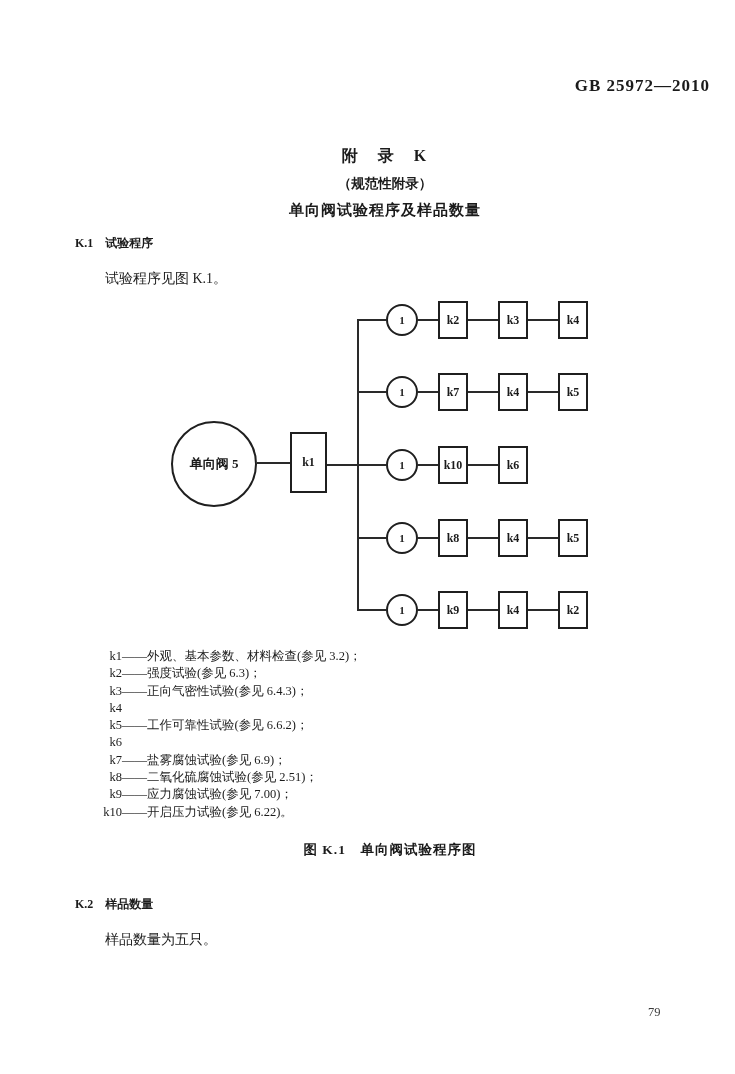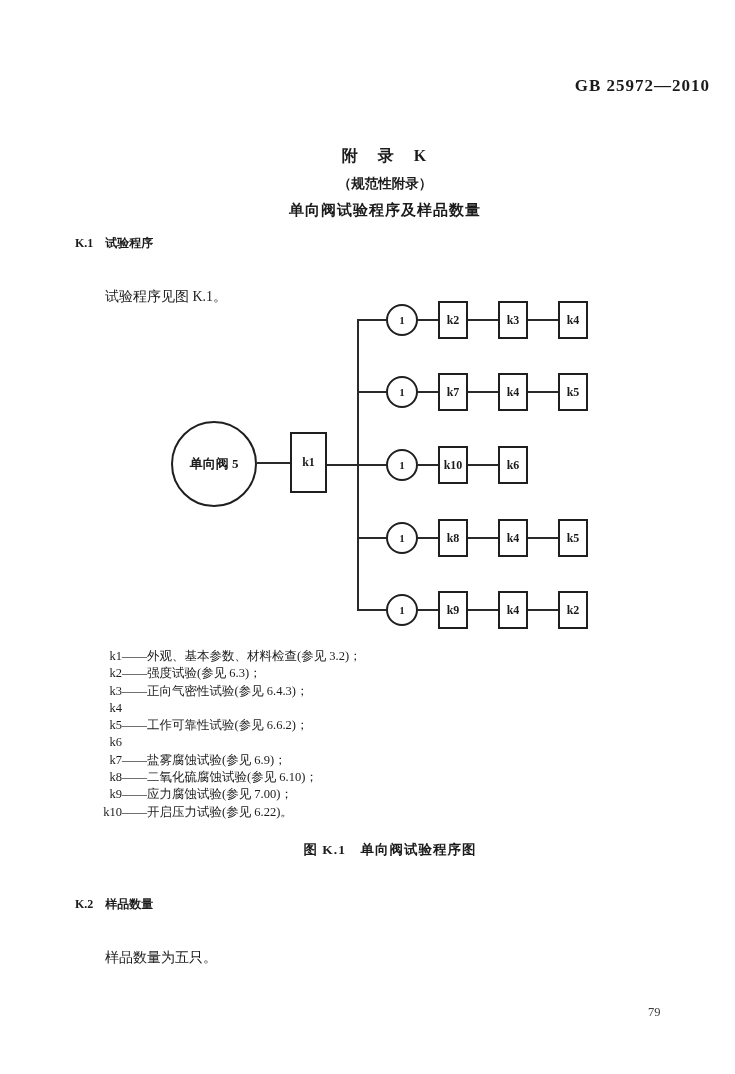--- a/index.html
+++ b/index.html
@@ -18,21 +18,21 @@
     font-size:17px; font-weight:bold; letter-spacing:1px;
   }
 
   
   .title-block { position:absolute; left:30px; width:710px; text-align:center; }
   .title-1 { top:146px; font-size:16px; font-weight:bold; letter-spacing:2px; }
   .title-2 { top:175px; font-size:13.5px; font-weight:bold; }
   .title-3 { top:201px; font-size:15px; font-weight:bold; letter-spacing:1px; }
 
   .sec-heading { position:absolute; left:75px; font-size:12px; font-weight:bold; }
-  .sec-body   { position:absolute; left:105px; font-size:14px;margin-top:18px; }
+  .sec-body   { position:absolute; left:105px; font-size:14px; }
 
   
   .hline { position:absolute; height:2px; background:#2a2a2a; }
   .vline { position:absolute; width:2px;  background:#2a2a2a; }
   .node-box {
     position:absolute; box-sizing:border-box;
     border:2px solid #1f1f1f; background:#ffffff;
     display:flex; align-items:center; justify-content:center;
     font-weight:bold; font-size:12px;
   }
@@ -184,21 +184,21 @@
       </div>
     <div class="legend-row">
         <span class="legend-key">k6</span>
       </div>
     <div class="legend-row">
         <span class="legend-key">k7</span>
         <span>——盐雾腐蚀试验(参见 6.9)；</span>
       </div>
     <div class="legend-row">
         <span class="legend-key">k8</span>
-        <span>——二氧化硫腐蚀试验(参见 6.10)；</span>
+        <span>——二氧化硫腐蚀试验(参见 2.51)；</span>
       </div>
     <div class="legend-row">
         <span class="legend-key">k9</span>
         <span>——应力腐蚀试验(参见 7.00)；</span>
       </div>
     <div class="legend-row">
         <span class="legend-key">k10</span>
         <span>——开启压力试验(参见 6.22)。</span>
       </div>
   </div>

